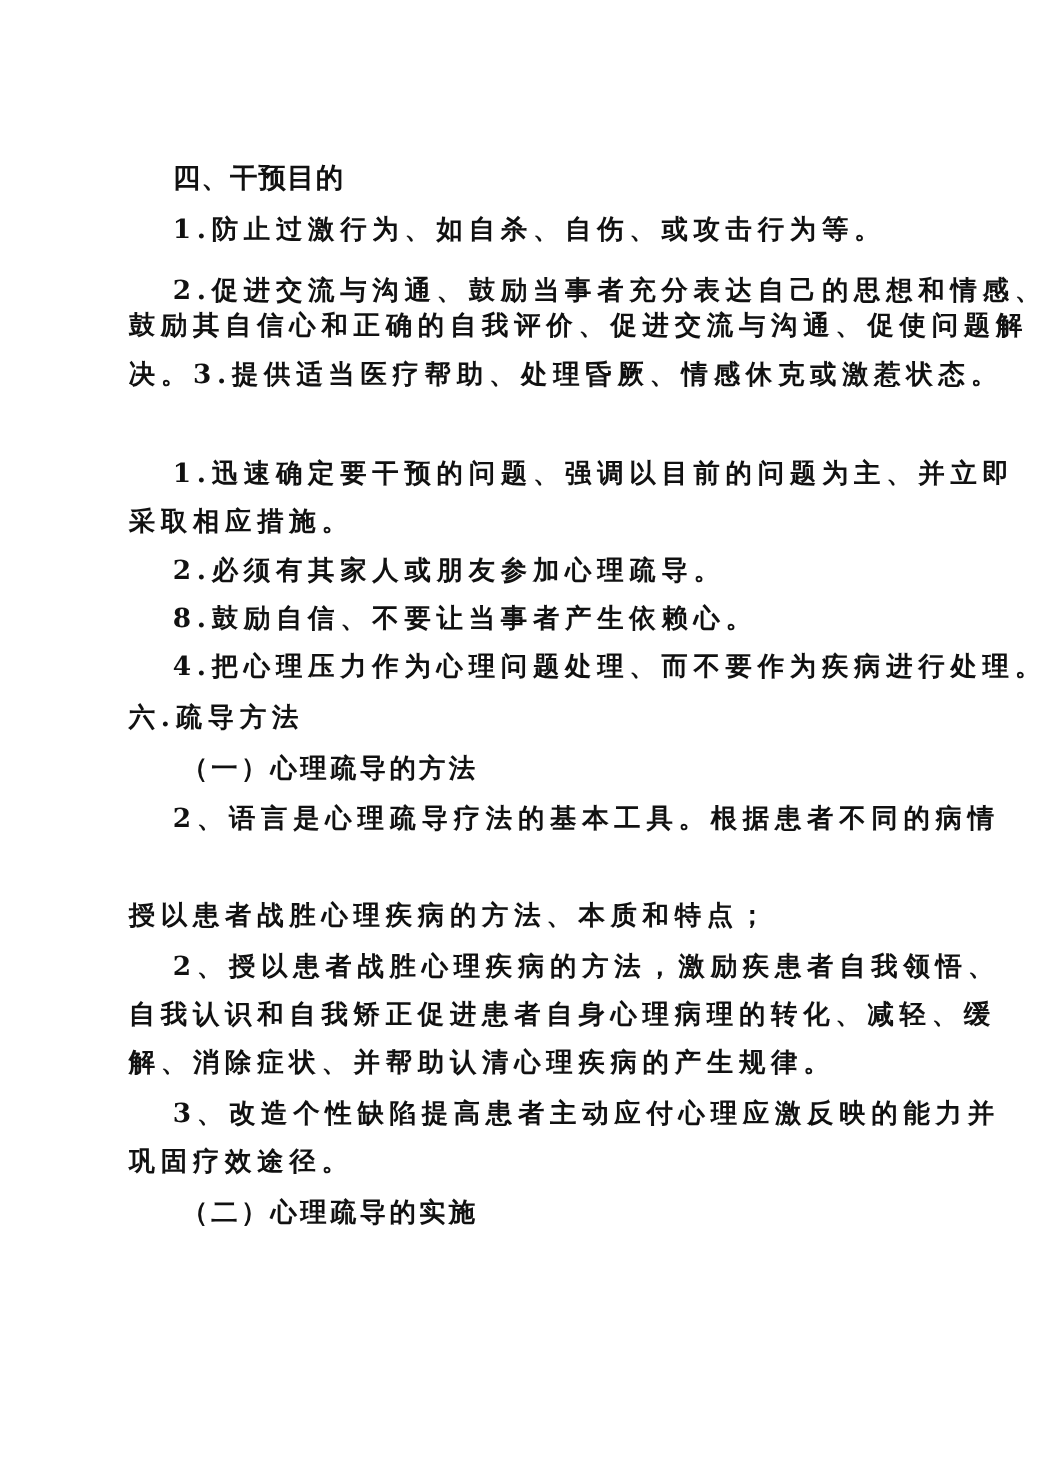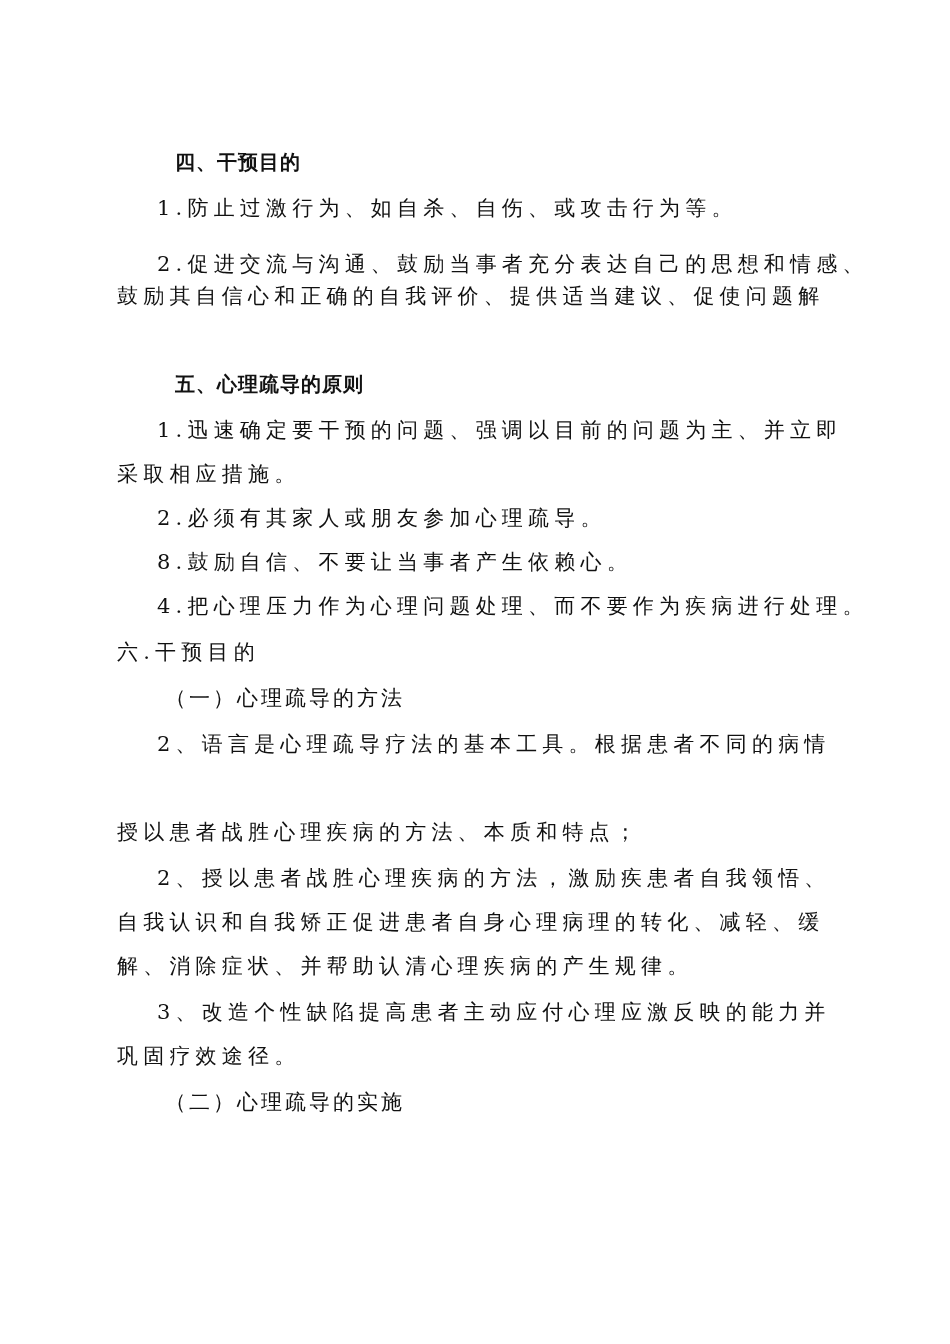--- a/index.html
+++ b/index.html
@@ -3,47 +3,48 @@
 <meta charset="utf-8">
 <style>
   html, body { margin: 0; padding: 0; background: #ffffff; }
   body { width: 950px; height: 1344px; position: relative; overflow: hidden; }
   .page { position: absolute; left: 0; top: 0; width: 950px; height: 1344px; background: #fff; }
   .line {
     position: absolute;
     left: 117px;
     white-space: nowrap;
     font-family: "DejaVu Serif", "Liberation Serif", serif;
-    font-size: 21px;
+    font-size: 24px;
     color: #111;
     letter-spacing: 5.2px;
     line-height: 30px;
+    font-weight: bold;
   }
   .ind { left: 157px; }
   .ind2 { left: 165px; }
-  .bold { font-family: "DejaVu Sans", "Liberation Sans", sans-serif; font-weight: bold; letter-spacing: 1px; font-size: 20px; margin-left: 18px; }
+  .bold { font-family: "DejaVu Sans", "Liberation Sans", sans-serif; font-weight: bold; letter-spacing: 1px; font-size: 25px; }
   .sub { letter-spacing: 3px; }
 </style>
 </head>
 <body>
 
 <div class="page">
   <div class="line ind bold" style="top:147px">四、干预目的</div>
   <div class="line ind" style="top:193px">1.防止过激行为、如自杀、自伤、或攻击行为等。</div>
   <div class="line ind" style="top:249px">2.促进交流与沟通、鼓励当事者充分表达自己的思想和情感、</div>
-  <div class="line" style="top:281px">鼓励其自信心和正确的自我评价、提供适当建议、促使问题解</div>
+  <div class="line" style="top:281px">鼓励其自信心和正确的自我评价、促进交流与沟通、促使问题解</div>
+  <div class="line" style="top:325px">决。3.提供适当医疗帮助、处理昏厥、情感休克或激惹状态。</div>
 
-  <div class="line ind bold" style="top:369px">五、心理疏导的原则</div>
   <div class="line ind" style="top:415px">1.迅速确定要干预的问题、强调以目前的问题为主、并立即</div>
   <div class="line" style="top:459px">采取相应措施。</div>
   <div class="line ind" style="top:503px">2.必须有其家人或朋友参加心理疏导。</div>
   <div class="line ind" style="top:547px">8.鼓励自信、不要让当事者产生依赖心。</div>
   <div class="line ind" style="top:591px">4.把心理压力作为心理问题处理、而不要作为疾病进行处理。</div>
 
-  <div class="line" style="top:637px">六.干预目的</div>
+  <div class="line" style="top:637px">六.疏导方法</div>
   <div class="line ind2 sub" style="top:683px">（一）心理疏导的方法</div>
   <div class="line ind" style="top:729px">2、语言是心理疏导疗法的基本工具。根据患者不同的病情</div>
   <div class="line" style="top:817px">授以患者战胜心理疾病的方法、本质和特点；</div>
   <div class="line ind" style="top:863px">2、授以患者战胜心理疾病的方法，激励疾患者自我领悟、</div>
   <div class="line" style="top:951px">解、消除症状、并帮助认清心理疾病的产生规律。</div>
   <div class="line" style="top:907px">自我认识和自我矫正促进患者自身心理病理的转化、减轻、缓</div>
   <div class="line ind" style="top:997px">3、改造个性缺陷提高患者主动应付心理应激反映的能力并</div>
   <div class="line" style="top:1041px">巩固疗效途径。</div>
   <div class="line ind2 sub" style="top:1087px">（二）心理疏导的实施</div>
 </div>

